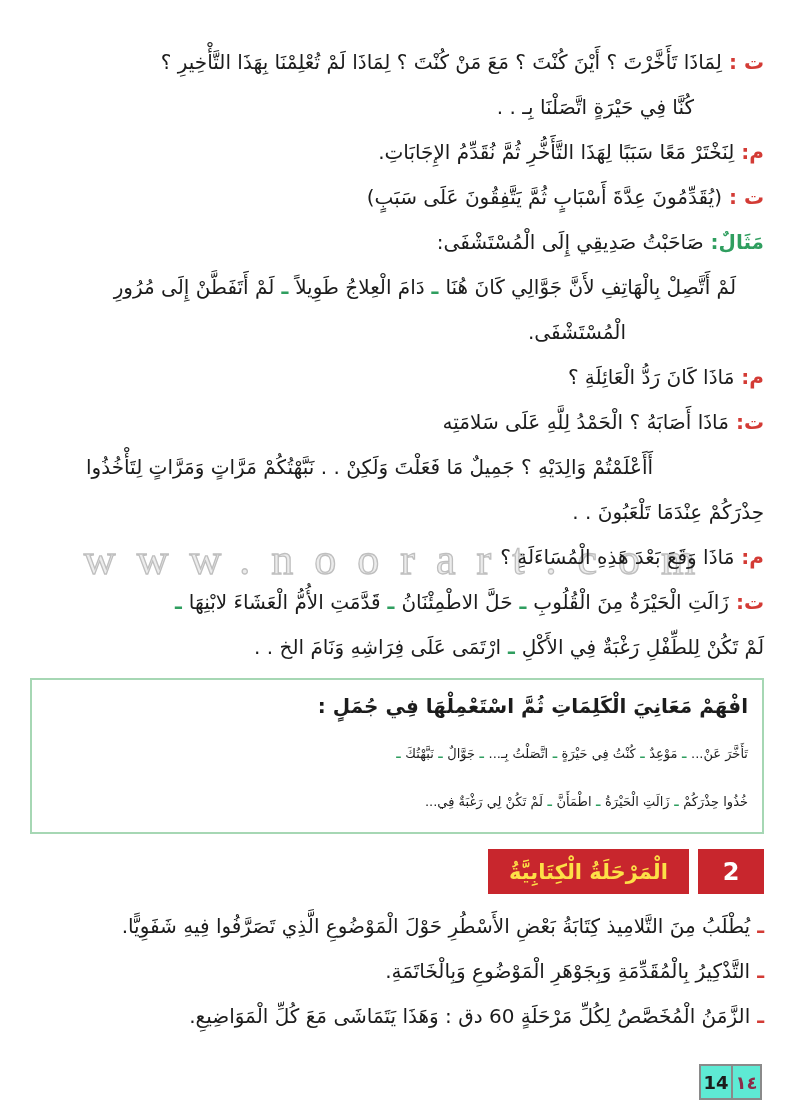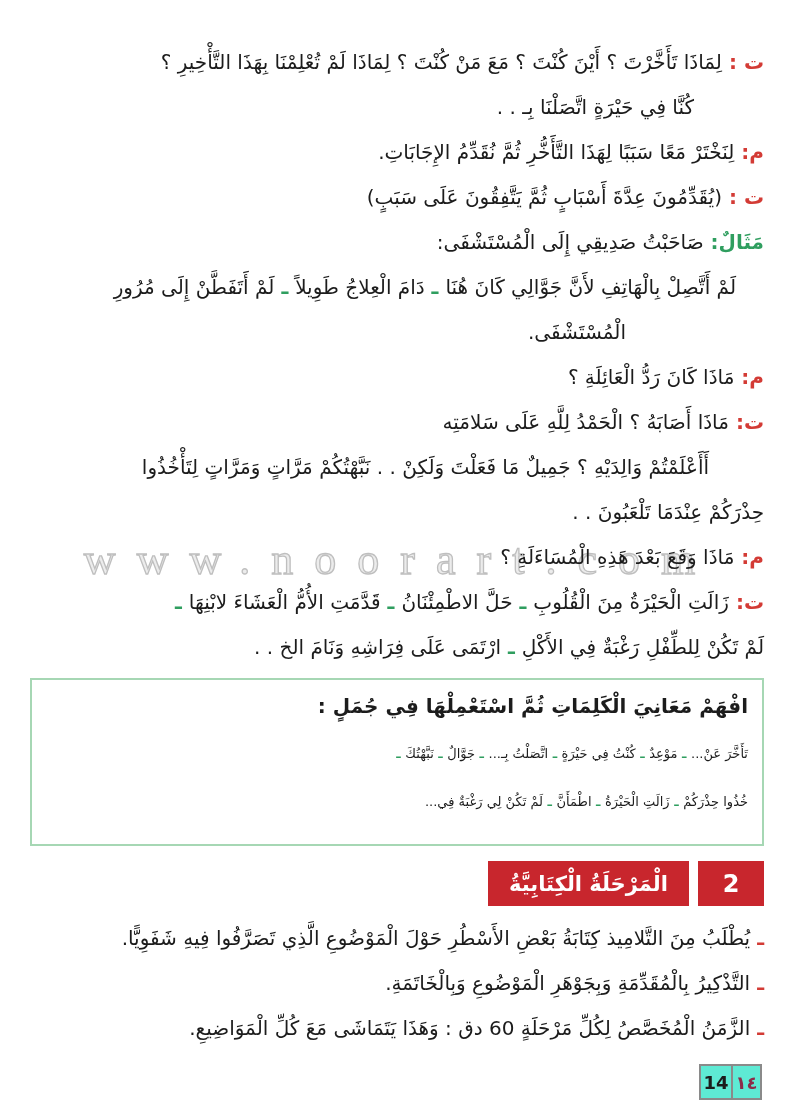--- a/index.html
+++ b/index.html
@@ -17,34 +17,34 @@
     position:absolute;top:40px;right:36px;left:30px;z-index:1;
     direction:rtl;text-align:right;font-size:20px;
   }
   .dline{line-height:45px;min-height:45px;}
   .marker{font-weight:bold;}
   .marker.red{color:var(--red);}
   .marker.green{color:var(--green);}
   .sep-green{color:var(--green);font-weight:bold;}
   .vocab-box{
     margin-top:8px;border:2px solid var(--box-border);
-    padding:6px 14px 22px 10px;background:#ffffff;
+    padding:6px 14px 10px 10px;background:#ffffff;
   }
   .vocab-title{font-weight:bold;line-height:40px;font-size:20px;}
   .vocab-row{line-height:40px;font-size:13px;margin-top:8px;}
   .banner{
     margin-top:15px;display:flex;gap:9px;align-items:stretch;height:45px;
   }
   .banner-num{
     width:66px;background:var(--banner-red);color:#ffffff;
     display:flex;align-items:center;justify-content:center;
     font-size:24px;font-weight:bold;direction:ltr;
   }
   .banner-label{
-    width:201px;background:var(--banner-red);color:#ffffff;
+    width:201px;background:var(--banner-red);color:#fde047;
     display:flex;align-items:center;justify-content:center;
     font-size:21px;font-weight:bold;
   }
   .notes{margin-top:10px;}
   .note-line{line-height:45px;min-height:45px;}
   .note-dash{color:var(--red);font-weight:bold;}
   .page-box{
     position:absolute;top:1064px;right:38px;z-index:1;
     display:flex;direction:ltr;border:2px solid var(--page-border);background:#5eead4;
   }
@@ -64,21 +64,21 @@
   <div id="dialogue">
       <div class="dline"><span class="marker red">ت : </span><span>لِمَاذَا تَأَخَّرْتَ ؟ أَيْنَ كُنْتَ ؟  مَعَ مَنْ كُنْتَ ؟ لِمَاذَا لَمْ تُعْلِمْنَا بِهَذَا التَّأْخِيرِ ؟</span></div>
       <div class="dline" style="margin-right: 70px;"><span>كُنَّا فِي حَيْرَةٍ اتَّصَلْنَا بِـ . .</span></div>
       <div class="dline"><span class="marker red">م: </span><span>لِنَخْتَرْ مَعًا سَبَبًا لِهَذَا التَّأَخُّرِ ثُمَّ نُقَدِّمُ الإِجَابَاتِ.</span></div>
       <div class="dline"><span class="marker red">ت : </span><span>(يُقَدِّمُونَ عِدَّةَ أَسْبَابٍ ثُمَّ يَتَّفِقُونَ عَلَى سَبَبٍ)</span></div>
       <div class="dline"><span class="marker green">مَثَالٌ: </span><span>صَاحَبْتُ صَدِيقِي إِلَى الْمُسْتَشْفَى:</span></div>
       <div class="dline" style="margin-right: 28px;"><span>لَمْ أَتَّصِلْ بِالْهَاتِفِ لأَنَّ جَوَّالِي كَانَ هُنَا</span><span class="sep-green"> ـ </span><span>دَامَ الْعِلاجُ طَوِيلاً</span><span class="sep-green"> ـ </span><span>لَمْ أَتَفَطَّنْ إِلَى مُرُورِ</span></div>
       <div class="dline" style="margin-right: 138px;"><span>الْمُسْتَشْفَى.</span></div>
       <div class="dline"><span class="marker red">م: </span><span>مَاذَا كَانَ رَدُّ الْعَائِلَةِ ؟</span></div>
       <div class="dline"><span class="marker red">ت: </span><span>مَاذَا أَصَابَهُ ؟ الْحَمْدُ لِلَّهِ عَلَى سَلامَتِه</span></div>
-      <div class="dline" style="margin-right: 55px;"><span>أَأَعْلَمْتُمْ وَالِدَيْهِ ؟ جَمِيلٌ مَا فَعَلْتَ وَلَكِنْ . .  نَبَّهْتُكُمْ مَرَّاتٍ وَمَرَّاتٍ لِتَأْخُذُوا</span></div>
+      <div class="dline" style="margin-right: 55px; text-align: center;"><span>أَأَعْلَمْتُمْ وَالِدَيْهِ ؟ جَمِيلٌ مَا فَعَلْتَ وَلَكِنْ . .  نَبَّهْتُكُمْ مَرَّاتٍ وَمَرَّاتٍ لِتَأْخُذُوا</span></div>
       <div class="dline" style=""><span>حِذْرَكُمْ عِنْدَمَا تَلْعَبُونَ . .</span></div>
       <div class="dline"><span class="marker red">م: </span><span>مَاذَا وَقَعَ بَعْدَ هَذِهِ الْمُسَاءَلَةِ ؟</span></div>
       <div class="dline"><span class="marker red">ت: </span><span>زَالَتِ الْحَيْرَةُ مِنَ الْقُلُوبِ</span><span class="sep-green"> ـ </span><span>حَلَّ الاطْمِئْنَانُ</span><span class="sep-green"> ـ </span><span>قَدَّمَتِ الأُمُّ الْعَشَاءَ لابْنِهَا</span><span class="sep-green"> ـ</span></div>
       <div class="dline" style=""><span>لَمْ تَكُنْ لِلطِّفْلِ رَغْبَةٌ فِي الأَكْلِ</span><span class="sep-green"> ـ </span><span>ارْتَمَى عَلَى فِرَاشِهِ وَنَامَ الخ . .</span></div>
     </div>
 
   <div class="vocab-box">
     <div class="vocab-title">افْهَمْ مَعَانِيَ الْكَلِمَاتِ ثُمَّ اسْتَعْمِلْهَا فِي جُمَلٍ :</div>
     <div id="vocab-rows">
         <div class="vocab-row"><span>تَأَخَّرَ عَنْ...</span><span class="sep-green"> ـ </span><span>مَوْعِدٌ</span><span class="sep-green"> ـ </span><span>كُنْتُ فِي حَيْرَةٍ</span><span class="sep-green"> ـ </span><span>اتَّصَلْتُ بِـ...</span><span class="sep-green"> ـ </span><span>جَوَّالٌ</span><span class="sep-green"> ـ </span><span>نَبَّهْتُكَ</span><span class="sep-green"> ـ </span></div>

